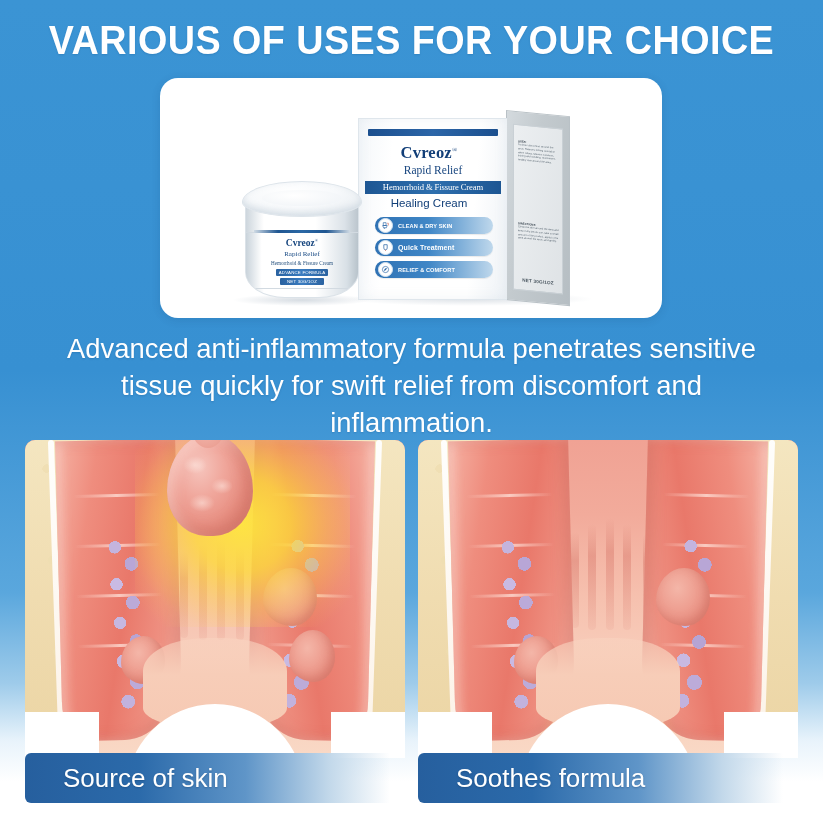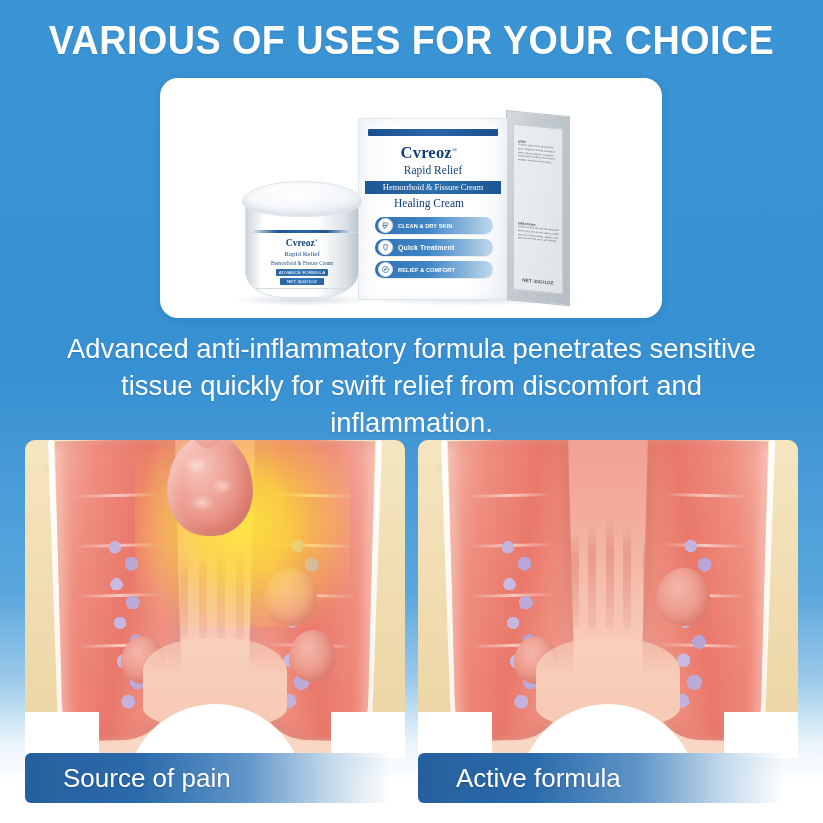--- a/index.html
+++ b/index.html
@@ -84,21 +84,21 @@
     font-size:11.5px;color:#17457f;font-family:"Liberation Serif", serif;
   }
   .banner{
     position:absolute;left:6px;right:6px;top:62px;height:13px;
     background:linear-gradient(90deg,#1d5693,#2e6fae 50%,#1d5693);
     color:#fff;font-size:8.6px;line-height:13px;text-align:center;
     font-family:"Liberation Serif", serif;letter-spacing:-.1px;
   }
   .healing{
     position:absolute;left:0;right:8px;top:78px;text-align:center;
-    font-size:11.5px;color:#123f78;font-family:Liberation Serif, serif;
+    font-size:11.5px;color:#123f78;font-family:Liberation Sans, sans-serif;
   }
   .badges{position:absolute;left:16px;right:14px;top:98px;}
   .badge{
     position:relative;height:17px;margin-bottom:5px;border-radius:9px;
     background:linear-gradient(90deg,#2f72b4 0%,#3f86c6 45%,#bfd8ec 100%);
     display:flex;align-items:center;
     box-shadow:0 1px 1px rgba(0,0,0,.08);
   }
   .badge .bico{
     width:13px;height:13px;border-radius:50%;background:#fff;
@@ -521,19 +521,19 @@
         <div class="perineum"></div>
         <div class="cutout"></div>
         <div class="cutout2 l"></div>
         <div class="cutout2 r"></div>
       </div>
     </div>
 
   </div>
 
   <div class="caption left">
-    <span>Source of pain</span>
+    <span>Source of skin</span>
   </div>
   <div class="caption right">
-    <span>Active formula</span>
+    <span>Soothes formula</span>
   </div>
 
 </div>
 
 </body></html>

